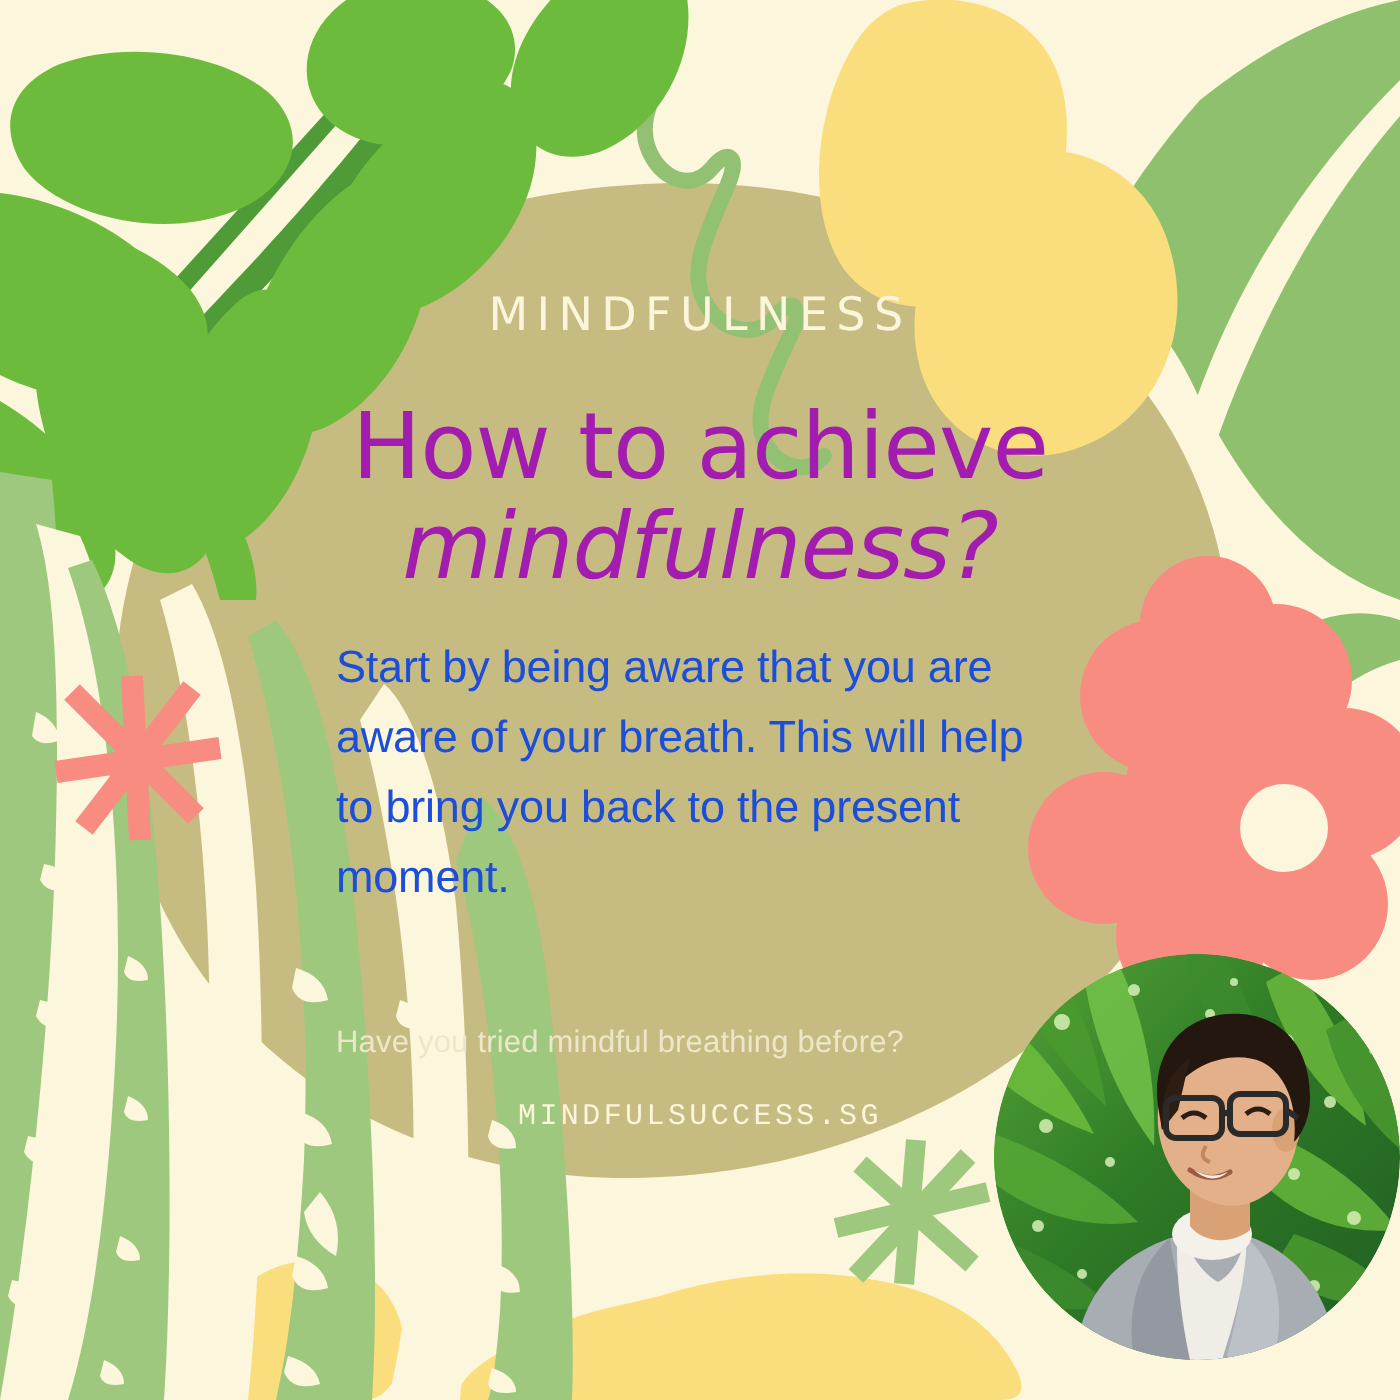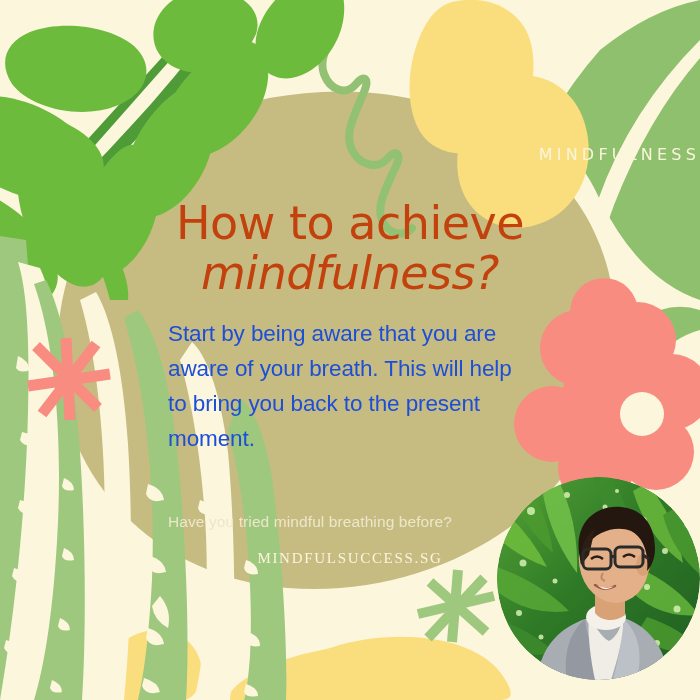--- a/index.html
+++ b/index.html
@@ -25,34 +25,34 @@
   .content {
     position: absolute;
     top: 0; left: 0;
     width: 700px;
     height: 700px;
   }
   .eyebrow {
     position: absolute;
     left: 0; right: 0;
     top: 145px;
-    text-align: right;
+    text-align: center;
     color: #FBF5DC;
     font-family: "DejaVu Sans", sans-serif;
-    font-size: 16px;
+    font-size: 23px;
     font-weight: 500;
     letter-spacing: 4.2px;
     white-space: nowrap;
   }
   .headline {
     position: absolute;
     left: 0; right: 0;
     top: 198px;
     text-align: center;
-    color: #c2410c;
+    color: #a21caf;
     font-family: "DejaVu Sans", sans-serif;
     font-size: 46px;
     font-weight: 400;
     line-height: 50px;
     letter-spacing: -0.5px;
   }
   .headline .l2 { display: block; font-style: italic; }
   .body-copy {
     position: absolute;
     left: 168px;
@@ -75,21 +75,21 @@
     font-weight: 400;
     letter-spacing: 0.1px;
     margin-top: 39px;
   }
   .site-url {
     position: absolute;
     left: 0; right: 0;
     top: 550px;
     text-align: center;
     color: #FBF5DC;
-    font-family: Liberation Serif, serif;
+    font-family: Liberation Mono, monospace;
     font-size: 15px;
     font-weight: 500;
     letter-spacing: 1.7px;
   }
   .avatar {
     position: absolute;
     left: 497px;
     top: 477px;
     width: 203px;
     height: 203px;

